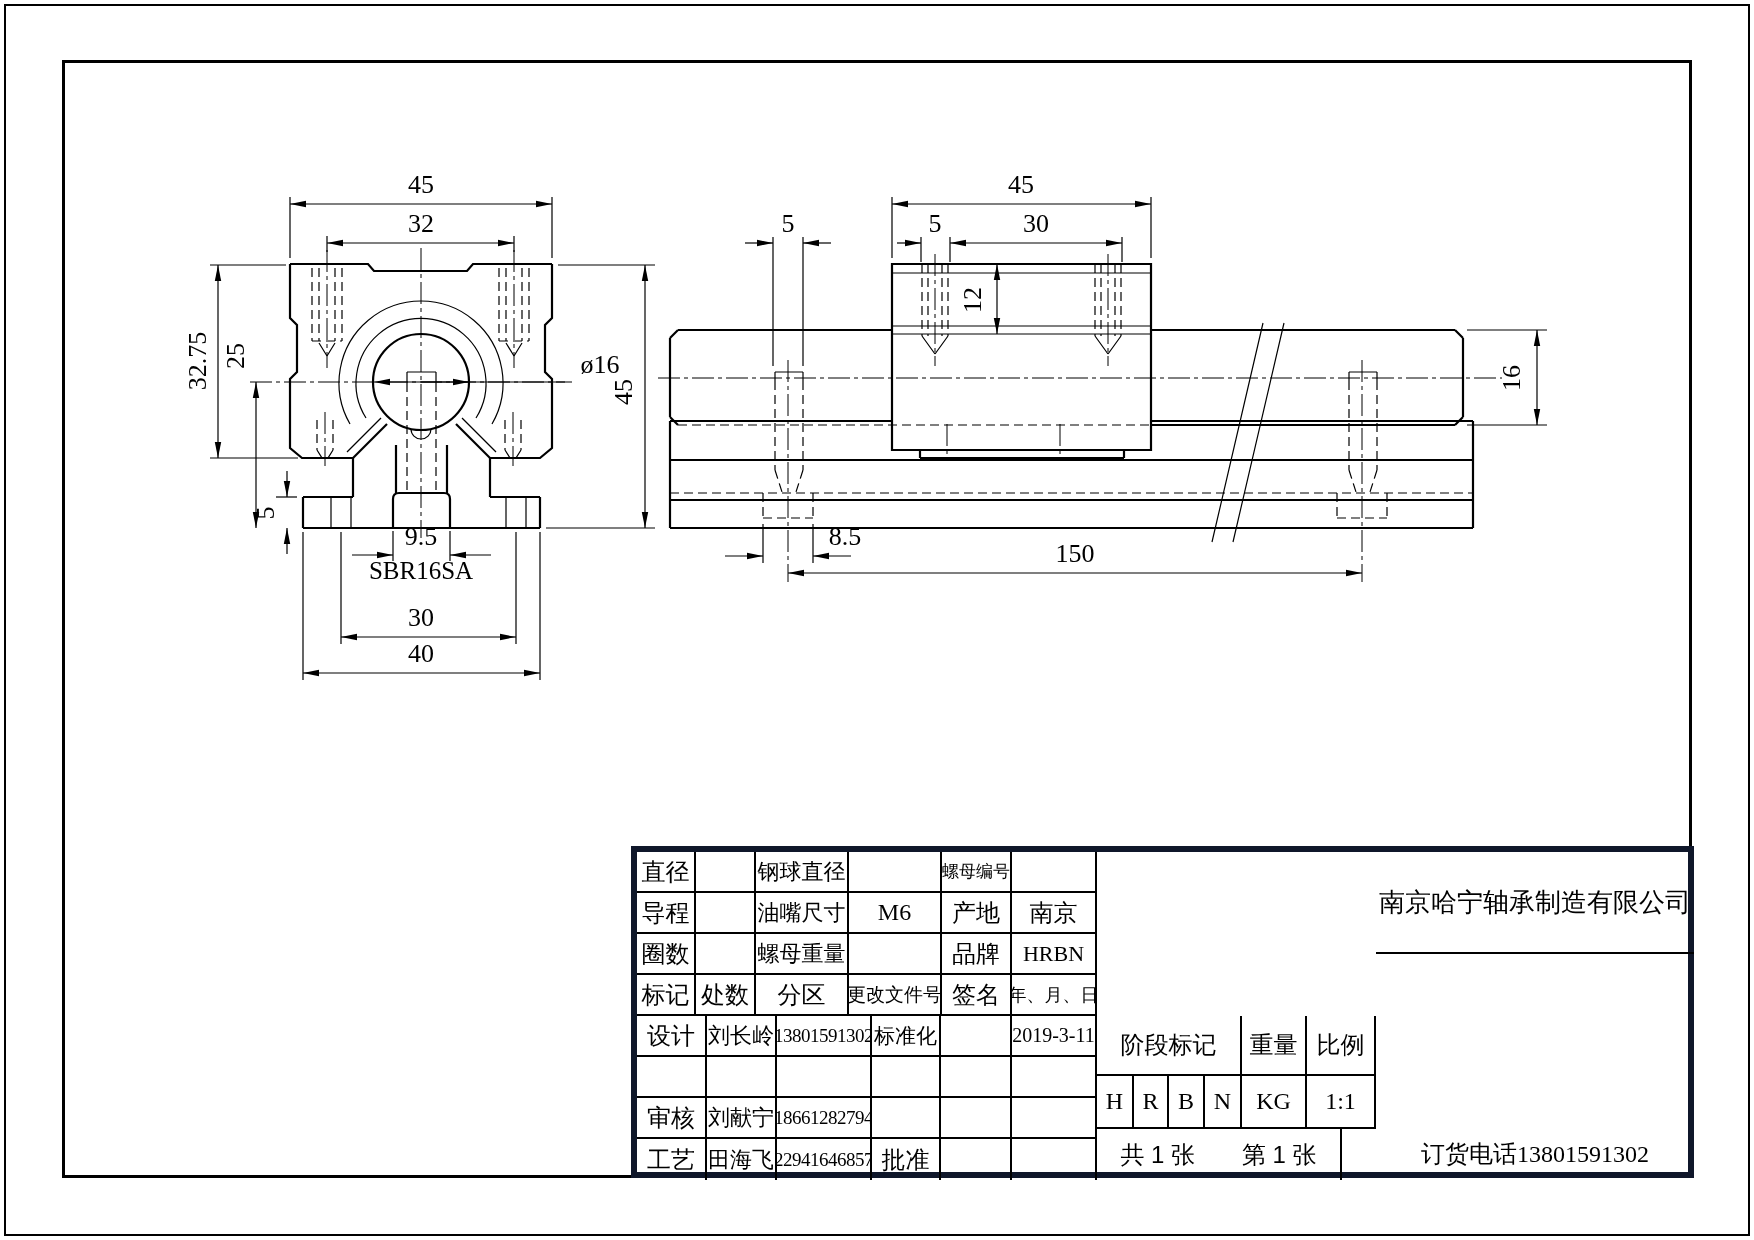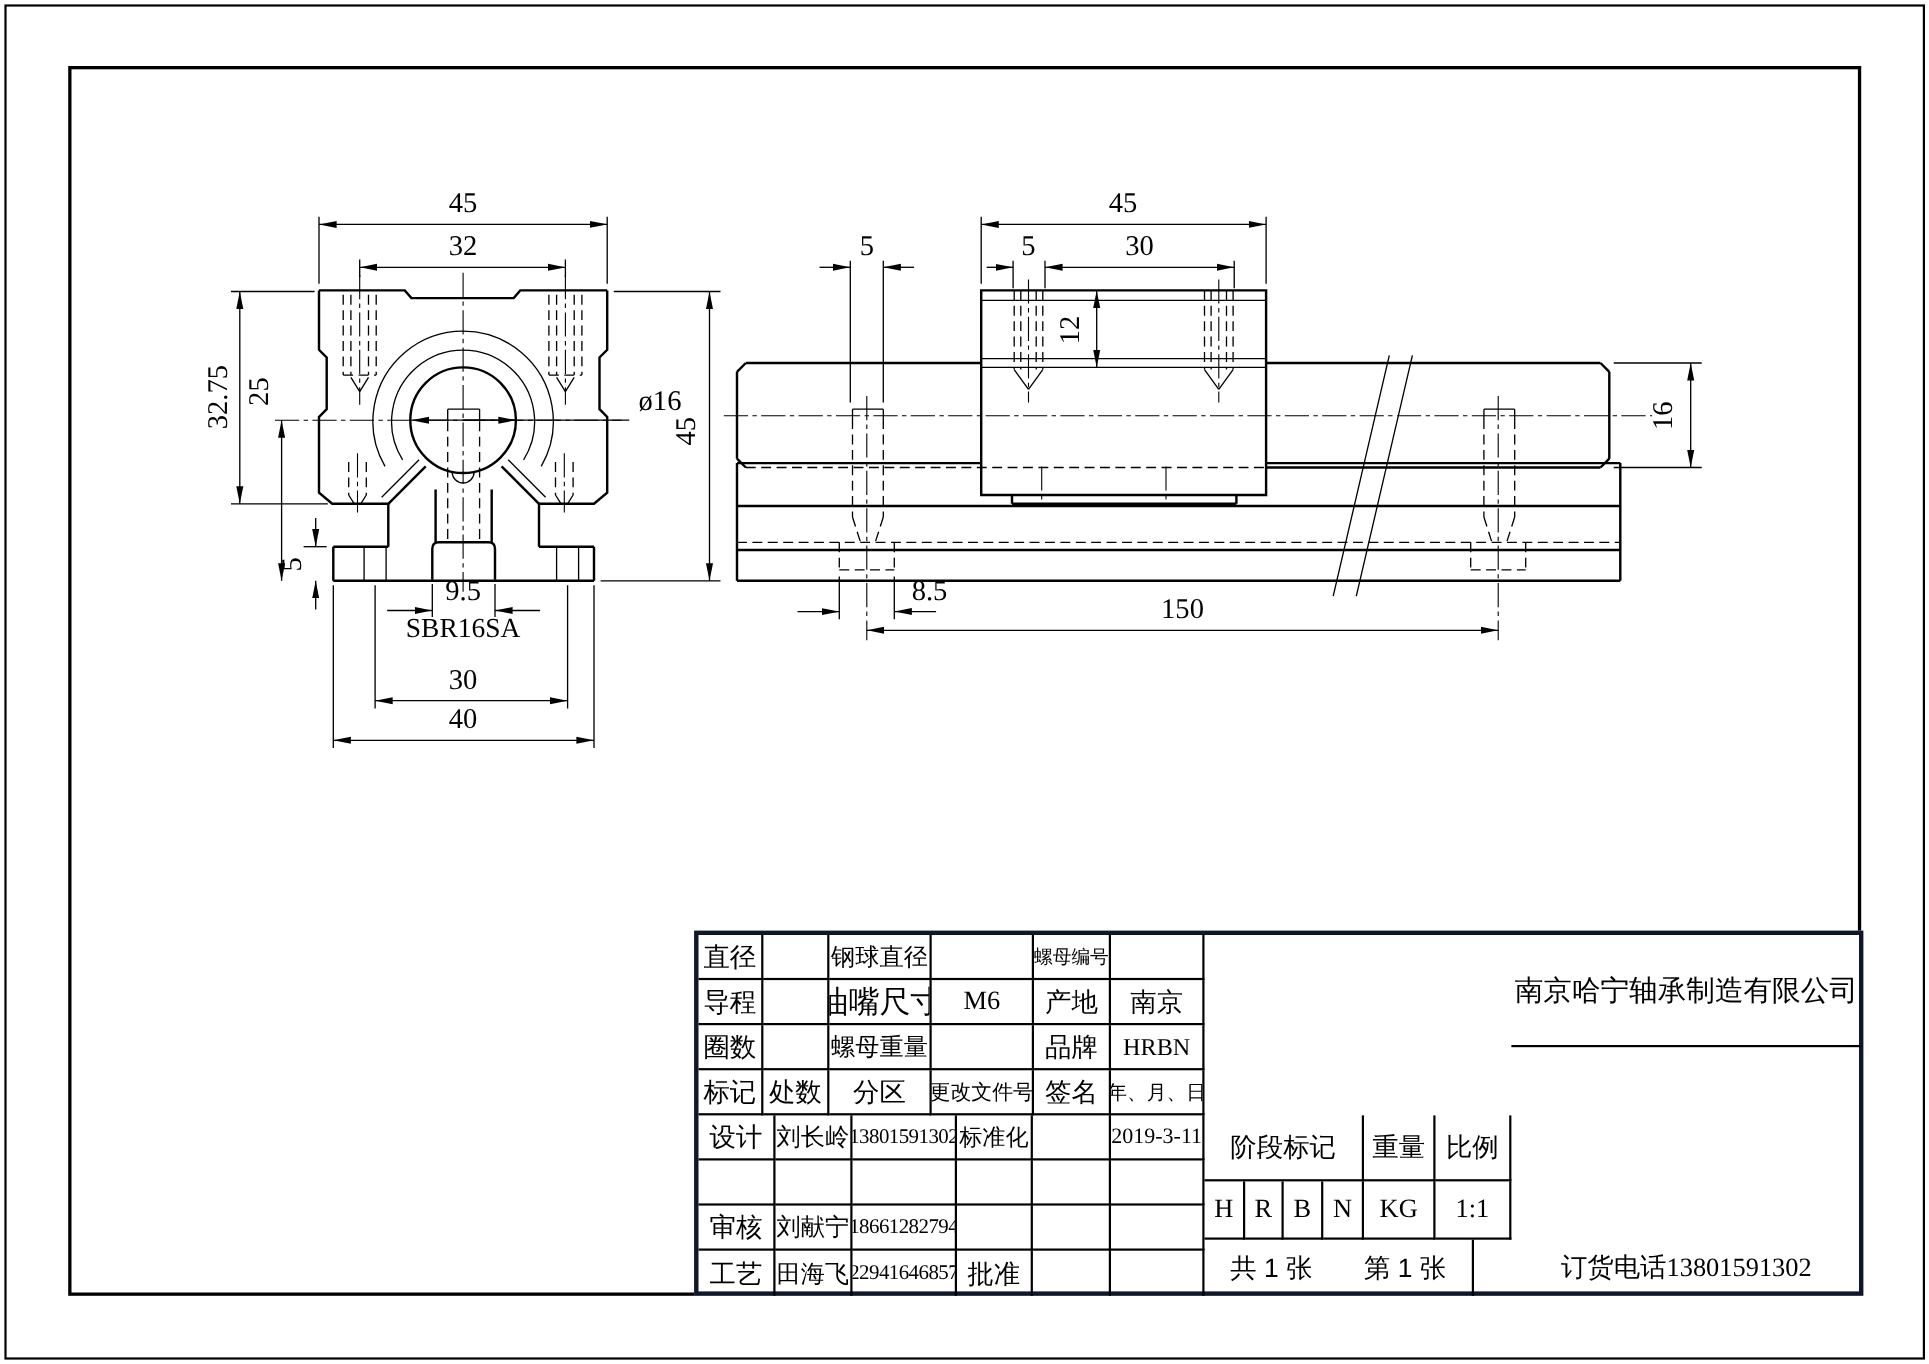--- a/index.html
+++ b/index.html
@@ -15,21 +15,21 @@
   .th{fill:none;stroke:#000;stroke-width:1.2px;}
   .hid{fill:none;stroke:#000;stroke-width:1.2px;stroke-dasharray:9 5;}
   .cl{fill:none;stroke:#000;stroke-width:1px;stroke-dasharray:22 4 4 4;}
   .dim{fill:none;stroke:#000;stroke-width:1.2px;}
   .arr2{marker-start:url(#ar);marker-end:url(#ar);}
   .arr1{marker-end:url(#ar);}
   .dimtxt{font-family:"Liberation Serif",serif;font-size:26px;fill:#000;text-anchor:middle;}
   .part-label{font-family:"Liberation Serif",serif;font-size:25px;fill:#000;text-anchor:middle;}
   
   .tbl{position:absolute;left:631px;top:846px;width:1063px;height:332px;
-       border:4px solid #0f172a;box-sizing:border-box;background:#fff;}
+       border:6px solid #0f172a;box-sizing:border-box;background:#fff;}
   .tc{position:absolute;box-sizing:border-box;border-right:2px solid #000;border-bottom:2px solid #000;
       display:flex;align-items:center;justify-content:center;font-size:24px;
       white-space:nowrap;overflow:hidden;}
   .nbr{border-right:none;font-family:Liberation Serif, serif;}
   .nbb{border-bottom:none;}
   .lat{font-family:"Liberation Serif",serif;}
   .sheet-row{justify-content:space-around;}
 </style>
 </head>
 <body>
@@ -207,21 +207,21 @@
 
     <div class="tc" style="left:0;top:0;width:59px;height:41px">直径</div>
     <div class="tc" style="left:59px;top:0;width:60px;height:41px"></div>
     <div class="tc" style="left:119px;top:0;width:93px;height:41px;font-size:22px">钢球直径</div>
     <div class="tc" style="left:212px;top:0;width:93px;height:41px"></div>
     <div class="tc" style="left:305px;top:0;width:70px;height:41px;font-size:17px">螺母编号</div>
     <div class="tc" style="left:375px;top:0;width:85px;height:41px"></div>
 
     <div class="tc" style="left:0;top:41px;width:59px;height:41px">导程</div>
     <div class="tc" style="left:59px;top:41px;width:60px;height:41px"></div>
-    <div class="tc" style="left:119px;top:41px;width:93px;height:41px;font-size:28px">油嘴尺寸</div>
+    <div class="tc" style="left:119px;top:41px;width:93px;height:41px;font-size:22px">油嘴尺寸</div>
     <div class="tc lat" style="left:212px;top:41px;width:93px;height:41px">M6</div>
     <div class="tc" style="left:305px;top:41px;width:70px;height:41px">产地</div>
     <div class="tc" style="left:375px;top:41px;width:85px;height:41px">南京</div>
 
     <div class="tc" style="left:0;top:82px;width:59px;height:41px">圈数</div>
     <div class="tc" style="left:59px;top:82px;width:60px;height:41px"></div>
     <div class="tc" style="left:119px;top:82px;width:93px;height:41px;font-size:22px">螺母重量</div>
     <div class="tc" style="left:212px;top:82px;width:93px;height:41px"></div>
     <div class="tc" style="left:305px;top:82px;width:70px;height:41px">品牌</div>
     <div class="tc lat" style="left:375px;top:82px;width:85px;height:41px;font-size:22px">HRBN</div>

